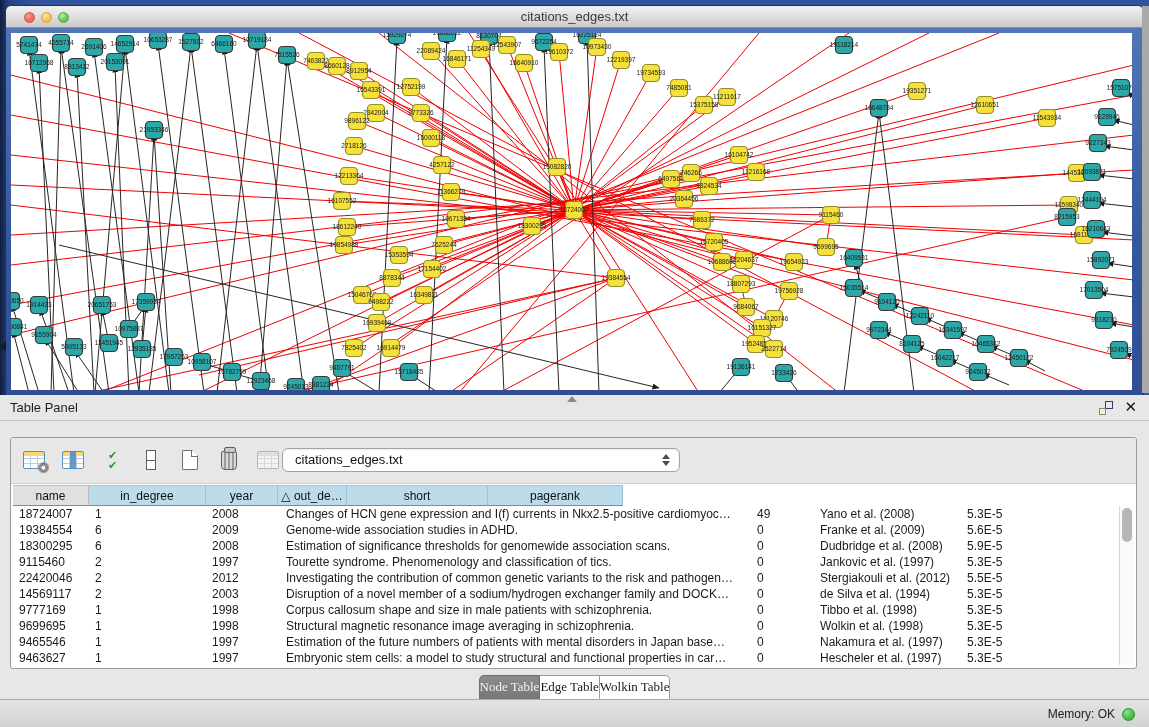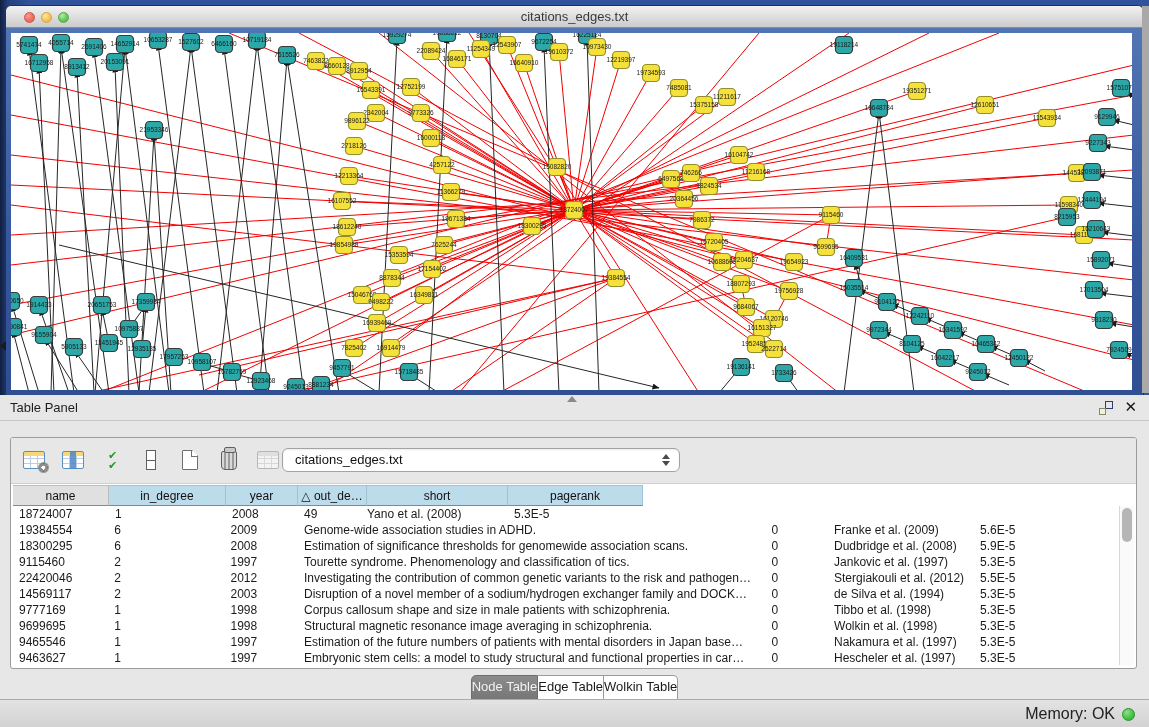--- a/index.html
+++ b/index.html
@@ -78,34 +78,34 @@
 
   .thead{position:absolute;left:2px;top:47px;height:21px;display:flex;}
   .hc{height:21px;line-height:21px;font-size:12px;text-align:center;color:#111;
     background:#BCDCEC;border-right:1px solid #9FC3D6;border-top:1px solid #9FC3D6;border-bottom:1px solid #6F8F9F;
     overflow:hidden;white-space:nowrap;}
   .hc.first{background:#E0E0E0;border-right:1px solid #BDBDBD;border-top:1px solid #BDBDBD;border-bottom:1px solid #8A8A8A;}
   .tbody{position:absolute;left:2px;top:68px;width:1095px;}
   .trow{display:flex;height:16px;}
   .bc{height:16px;line-height:16px;font-size:12px;color:#1A1A1A;white-space:nowrap;overflow:hidden;padding-left:6px;}
   .bc.center{padding-left:0;}
-  .c0{width:96px}.c1{width:117px}.c2{width:72px}.c3{width:473px;padding-left:8px}.c4{width:69px}.c5{width:141px}.c6{width:135px}
+  .c0{width:76px}.c1{width:117px}.c2{width:72px}.c3{width:473px;padding-left:8px}.c4{width:69px}.c5{width:141px}.c6{width:135px}
   .vscroll{position:absolute;right:2px;top:68px;bottom:3px;width:15px;background:#FAFAFA;border-left:1px solid #D8D8D8;}
   .vthumb{position:absolute;left:2px;top:2px;width:10px;height:34px;border-radius:6px;background:#B6B6B6;}
 
   .tabs{position:absolute;left:0;right:0;top:280px;height:22px;display:flex;justify-content:center;}
   .tab{height:34px;line-height:21px;padding:0 0;font-size:13px;color:#1A1A1A;background:#FFFFFF;
-    border:1px solid #9B9B9B;border-left:none;}
+    border:1px solid #9B9B9B;border-left:none;font-family:Liberation Serif, serif;}
   .tab:first-child{border-left:1px solid #9B9B9B;border-radius:5px 0 0 5px;}
   .tab:last-child{border-radius:0 5px 5px 0;}
   .tab.active{background:linear-gradient(180deg,#8C8C8C,#6E6E6E);color:#F2F2F2;border-color:#6E6E6E;}
 
   .statusbar{position:absolute;left:0;bottom:0;width:100%;height:28px;background:linear-gradient(180deg,#E3E3E3,#D2D2D2);
     border-top:1px solid #ABABAB;}
-  .mem{position:absolute;right:34px;top:0;height:28px;line-height:28px;font-size:16px;color:#222;}
+  .mem{position:absolute;right:34px;top:0;height:28px;line-height:28px;font-size:12px;color:#222;}
   .memdot{position:absolute;right:14px;top:8px;width:13px;height:13px;border-radius:50%;
     background:radial-gradient(circle at 35% 30%,#8BE08B,#3CBF3C 65%);border:1px solid #2B8F2B;}
 </style>
 </head>
 <body>
 
 <div class="screen">
 
   <div class="desktop">
     <div class="gwindow">
@@ -605,20 +605,21 @@
           <div class="hc c2">year</div>
           <div class="hc c4">△ out_de…</div>
           <div class="hc c5">short</div>
           <div class="hc c6">pagerank</div>
         </div>
       <div class="tbody" id="tbody">
           <div class="trow">
             <div class="bc c0">18724007</div>
             <div class="bc c1">1</div>
             <div class="bc c2">2008</div>
+            <div class="bc c3">Changes of HCN gene expression and I(f) currents in Nkx2.5-positive cardiomyoc…</div>
             <div class="bc c4">49</div>
             <div class="bc c5 center">Yano et al. (2008)</div>
             <div class="bc c6">5.3E-5</div>
           </div>
           <div class="trow">
             <div class="bc c0">19384554</div>
             <div class="bc c1">6</div>
             <div class="bc c2">2009</div>
             <div class="bc c3">Genome-wide association studies in ADHD.</div>
             <div class="bc c4">0</div>

